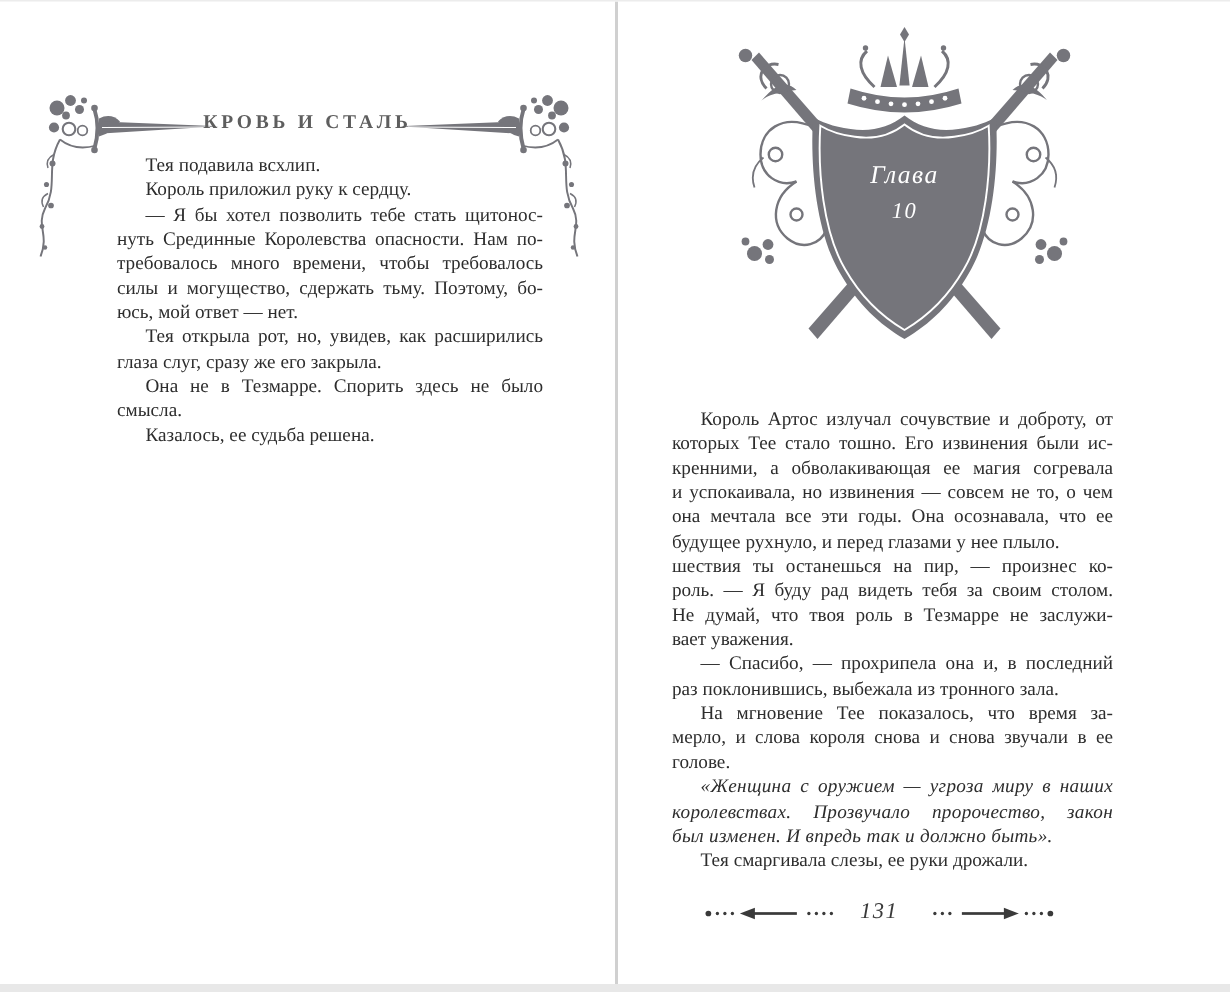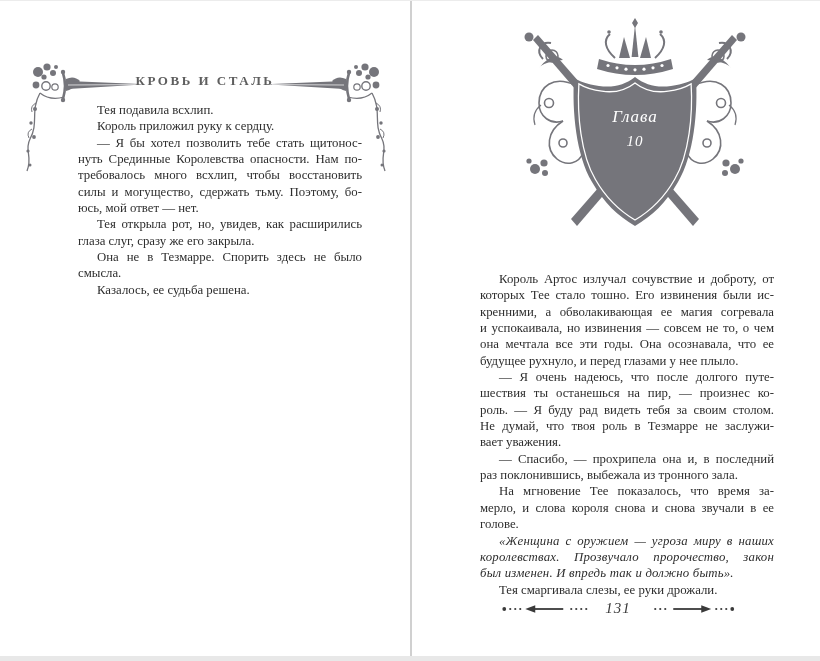--- a/index.html
+++ b/index.html
@@ -8,21 +8,21 @@
   }
   html,body{margin:0;padding:0;background:#fff;}
   .screen{
     position:relative; width:820px; height:661px; overflow:hidden;
     background:var(--paper);
     border-top:1px solid #ececec;
     font-family:"Liberation Serif","DejaVu Serif",serif;
   }
   .page{position:absolute;top:0;height:655px;}
   .page.left{left:0;width:410px;margin-top:32px;}
-  .page.right{left:432px;width:372px;}
+  .page.right{left:400px;width:372px;}
   .divider{position:absolute;left:410px;top:0;width:2px;height:655px;background:var(--div);}
   .bottom-strip{position:absolute;left:0;bottom:0;width:820px;height:6px;background:var(--strip);}
 
   .running-title{
     position:absolute;left:0;right:0;top:40px;text-align:center;
     font-size:13px;letter-spacing:2.5px;color:var(--title);
     font-weight:bold;
   }
   .hdr-orn{position:absolute;left:22px;top:26px;}
 
@@ -99,21 +99,21 @@
       <use href="#hsword" transform="translate(368,0) scale(-1,1)"></use>
     </svg>
 
     <div class="running-title">КРОВЬ И СТАЛЬ</div>
 
     <div class="body-text left-col" id="left-text">
         <div class="line ind end">Тея подавила всхлип.</div>
         <div class="line ind end">Король приложил руку к сердцу.</div>
         <div class="line ind">— Я бы хотел позволить тебе стать щитонос-</div>
         <div class="line">нуть Срединные Королевства опасности. Нам по-</div>
-        <div class="line">требовалось много всхлип, чтобы восстановить</div>
+        <div class="line">требовалось много времени, чтобы требовалось</div>
         <div class="line">силы и могущество, сдержать тьму. Поэтому, бо-</div>
         <div class="line end">юсь, мой ответ — нет.</div>
         <div class="line ind">Тея открыла рот, но, увидев, как расширились</div>
         <div class="line end">глаза слуг, сразу же его закрыла.</div>
         <div class="line ind">Она не в Тезмарре. Спорить здесь не было</div>
         <div class="line end">смысла.</div>
         <div class="line ind end">Казалось, ее судьба решена.</div>
       </div>
   </div>
 
@@ -203,21 +203,20 @@
       <span class="ch-num">10</span>
     </div>
 
     <div class="body-text right-col" id="right-text">
         <div class="line ind">Король Артос излучал сочувствие и доброту, от</div>
         <div class="line">которых Тее стало тошно. Его извинения были ис-</div>
         <div class="line">кренними, а обволакивающая ее магия согревала</div>
         <div class="line">и успокаивала, но извинения — совсем не то, о чем</div>
         <div class="line">она мечтала все эти годы. Она осознавала, что ее</div>
         <div class="line end">будущее рухнуло, и перед глазами у нее плыло.</div>
-        <div class="line ind">— Я очень надеюсь, что после долгого путе-</div>
         <div class="line">шествия ты останешься на пир, — произнес ко-</div>
         <div class="line">роль. — Я буду рад видеть тебя за своим столом.</div>
         <div class="line">Не думай, что твоя роль в Тезмарре не заслужи-</div>
         <div class="line end">вает уважения.</div>
         <div class="line ind">— Спасибо, — прохрипела она и, в последний</div>
         <div class="line end">раз поклонившись, выбежала из тронного зала.</div>
         <div class="line ind">На мгновение Тее показалось, что время за-</div>
         <div class="line">мерло, и слова короля снова и снова звучали в ее</div>
         <div class="line end">голове.</div>
         <div class="line ind em">«Женщина с оружием — угроза миру в наших</div>

